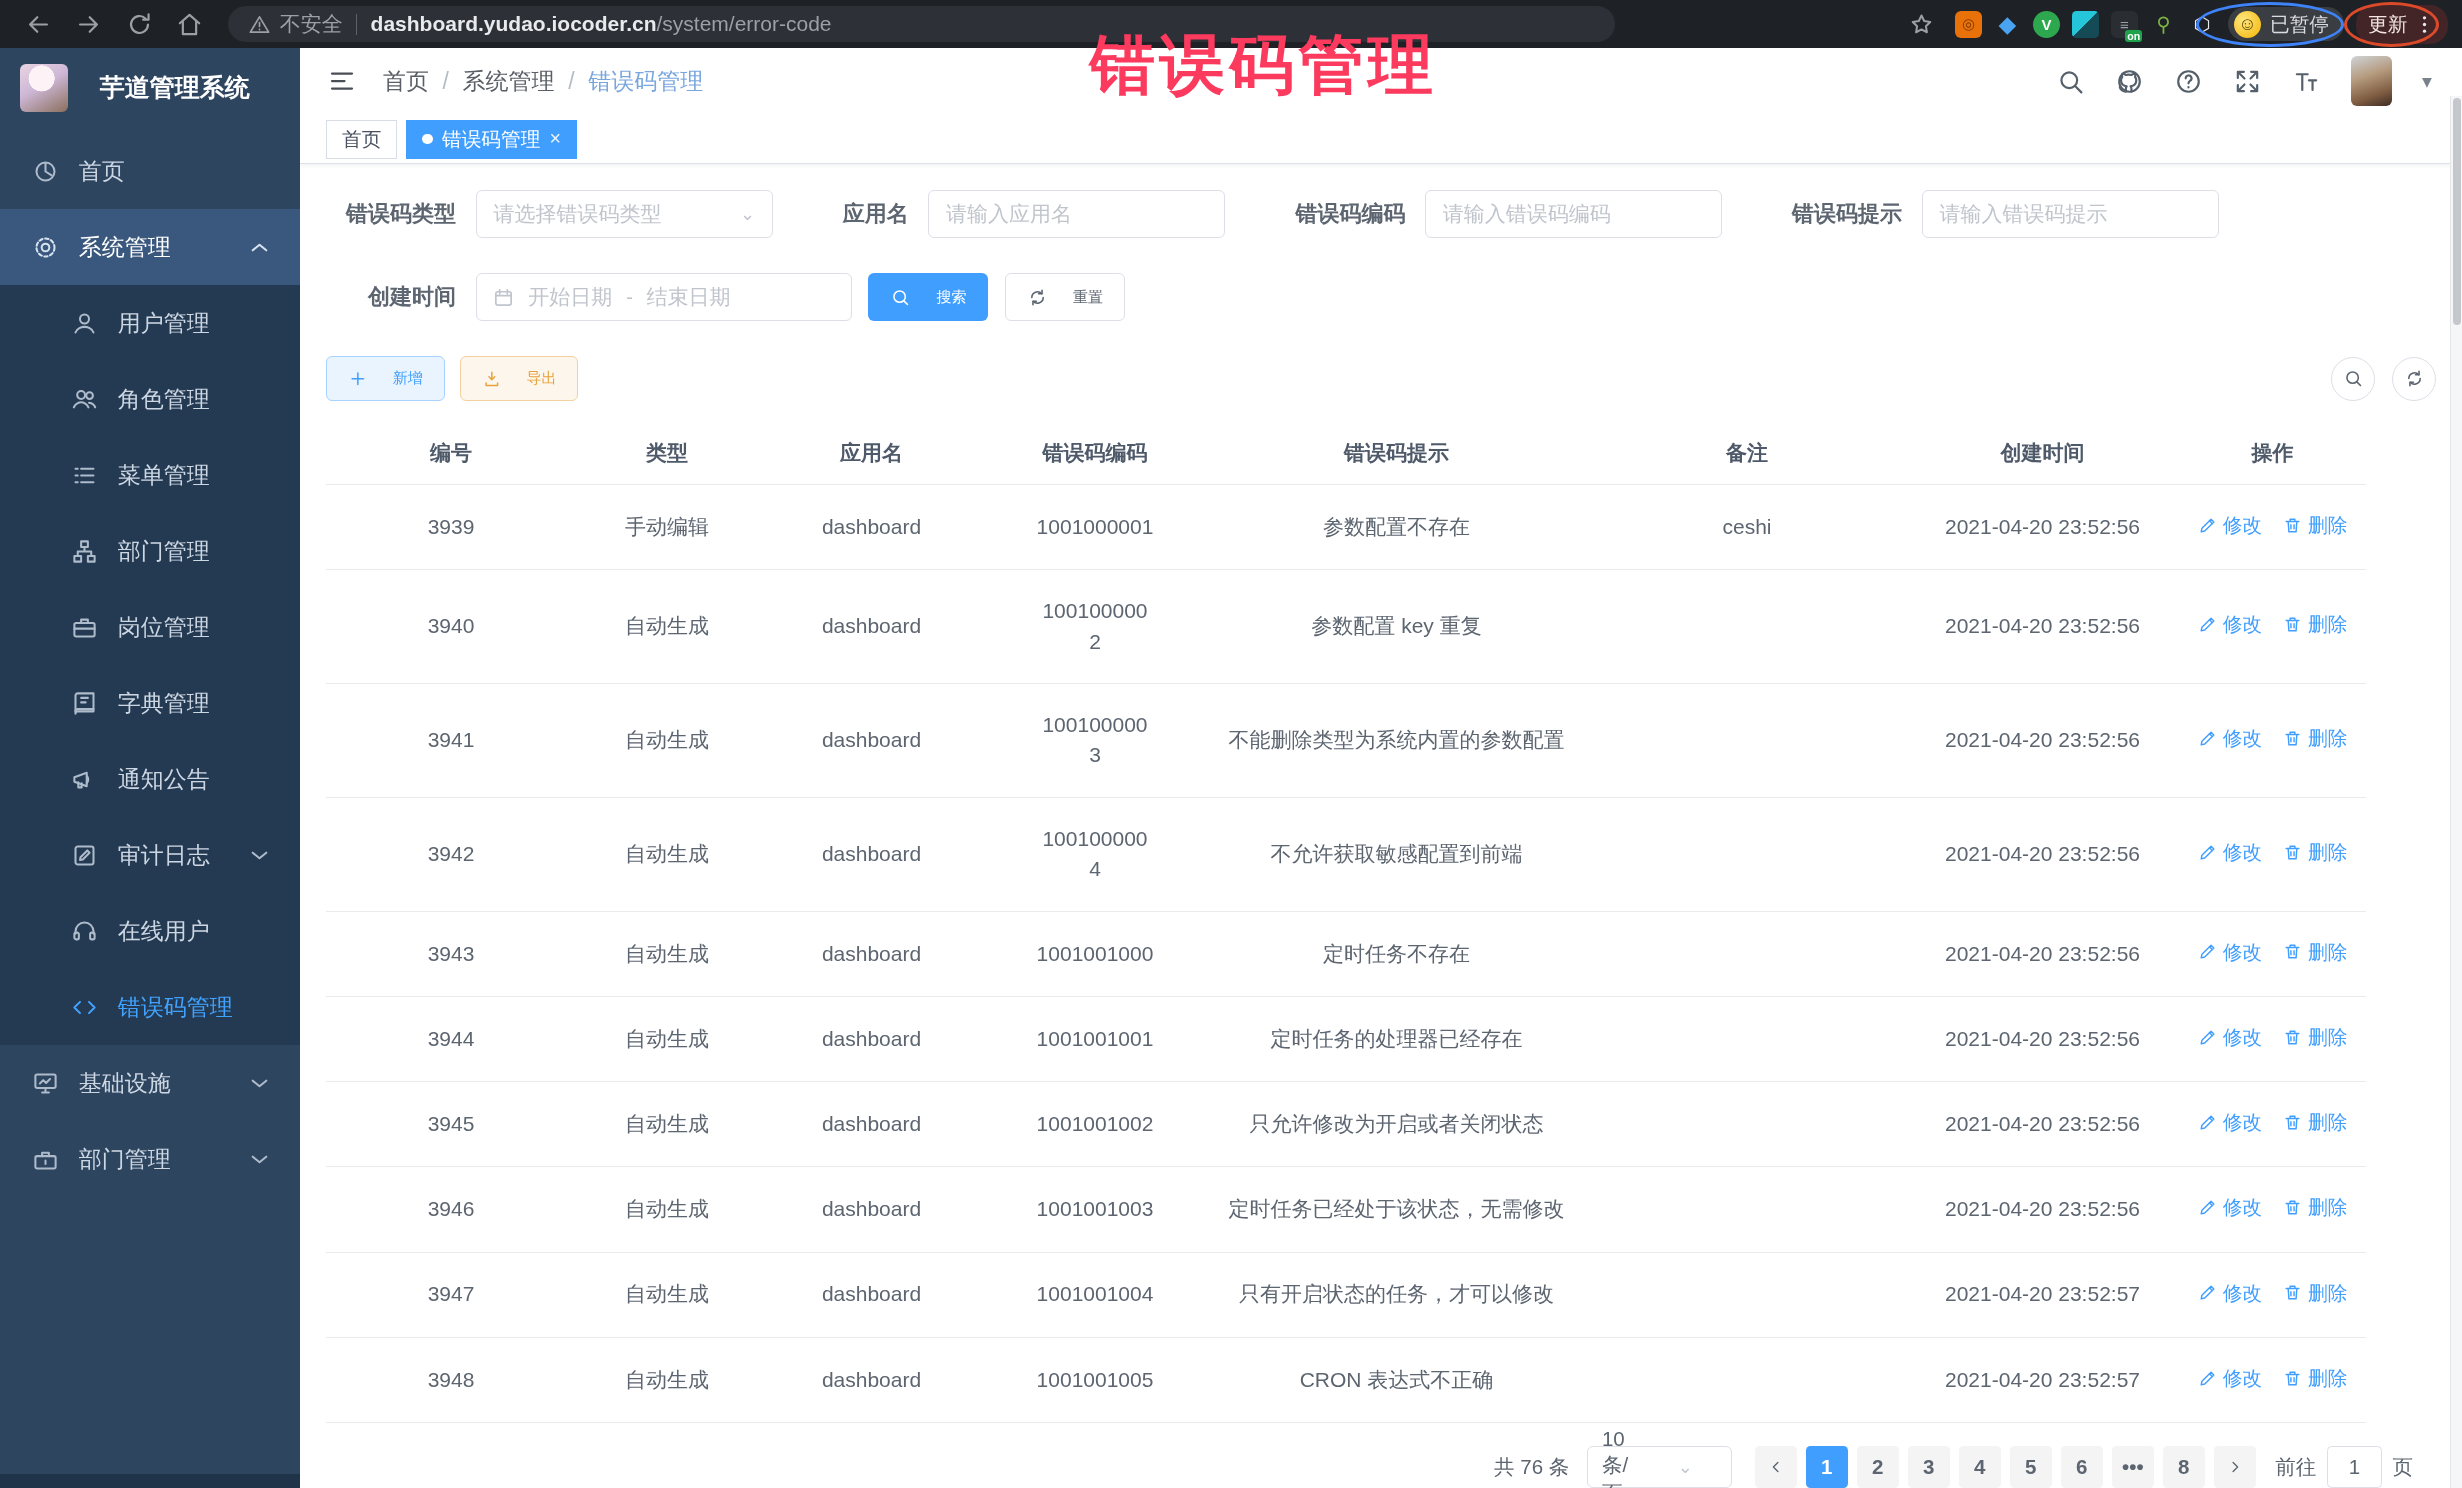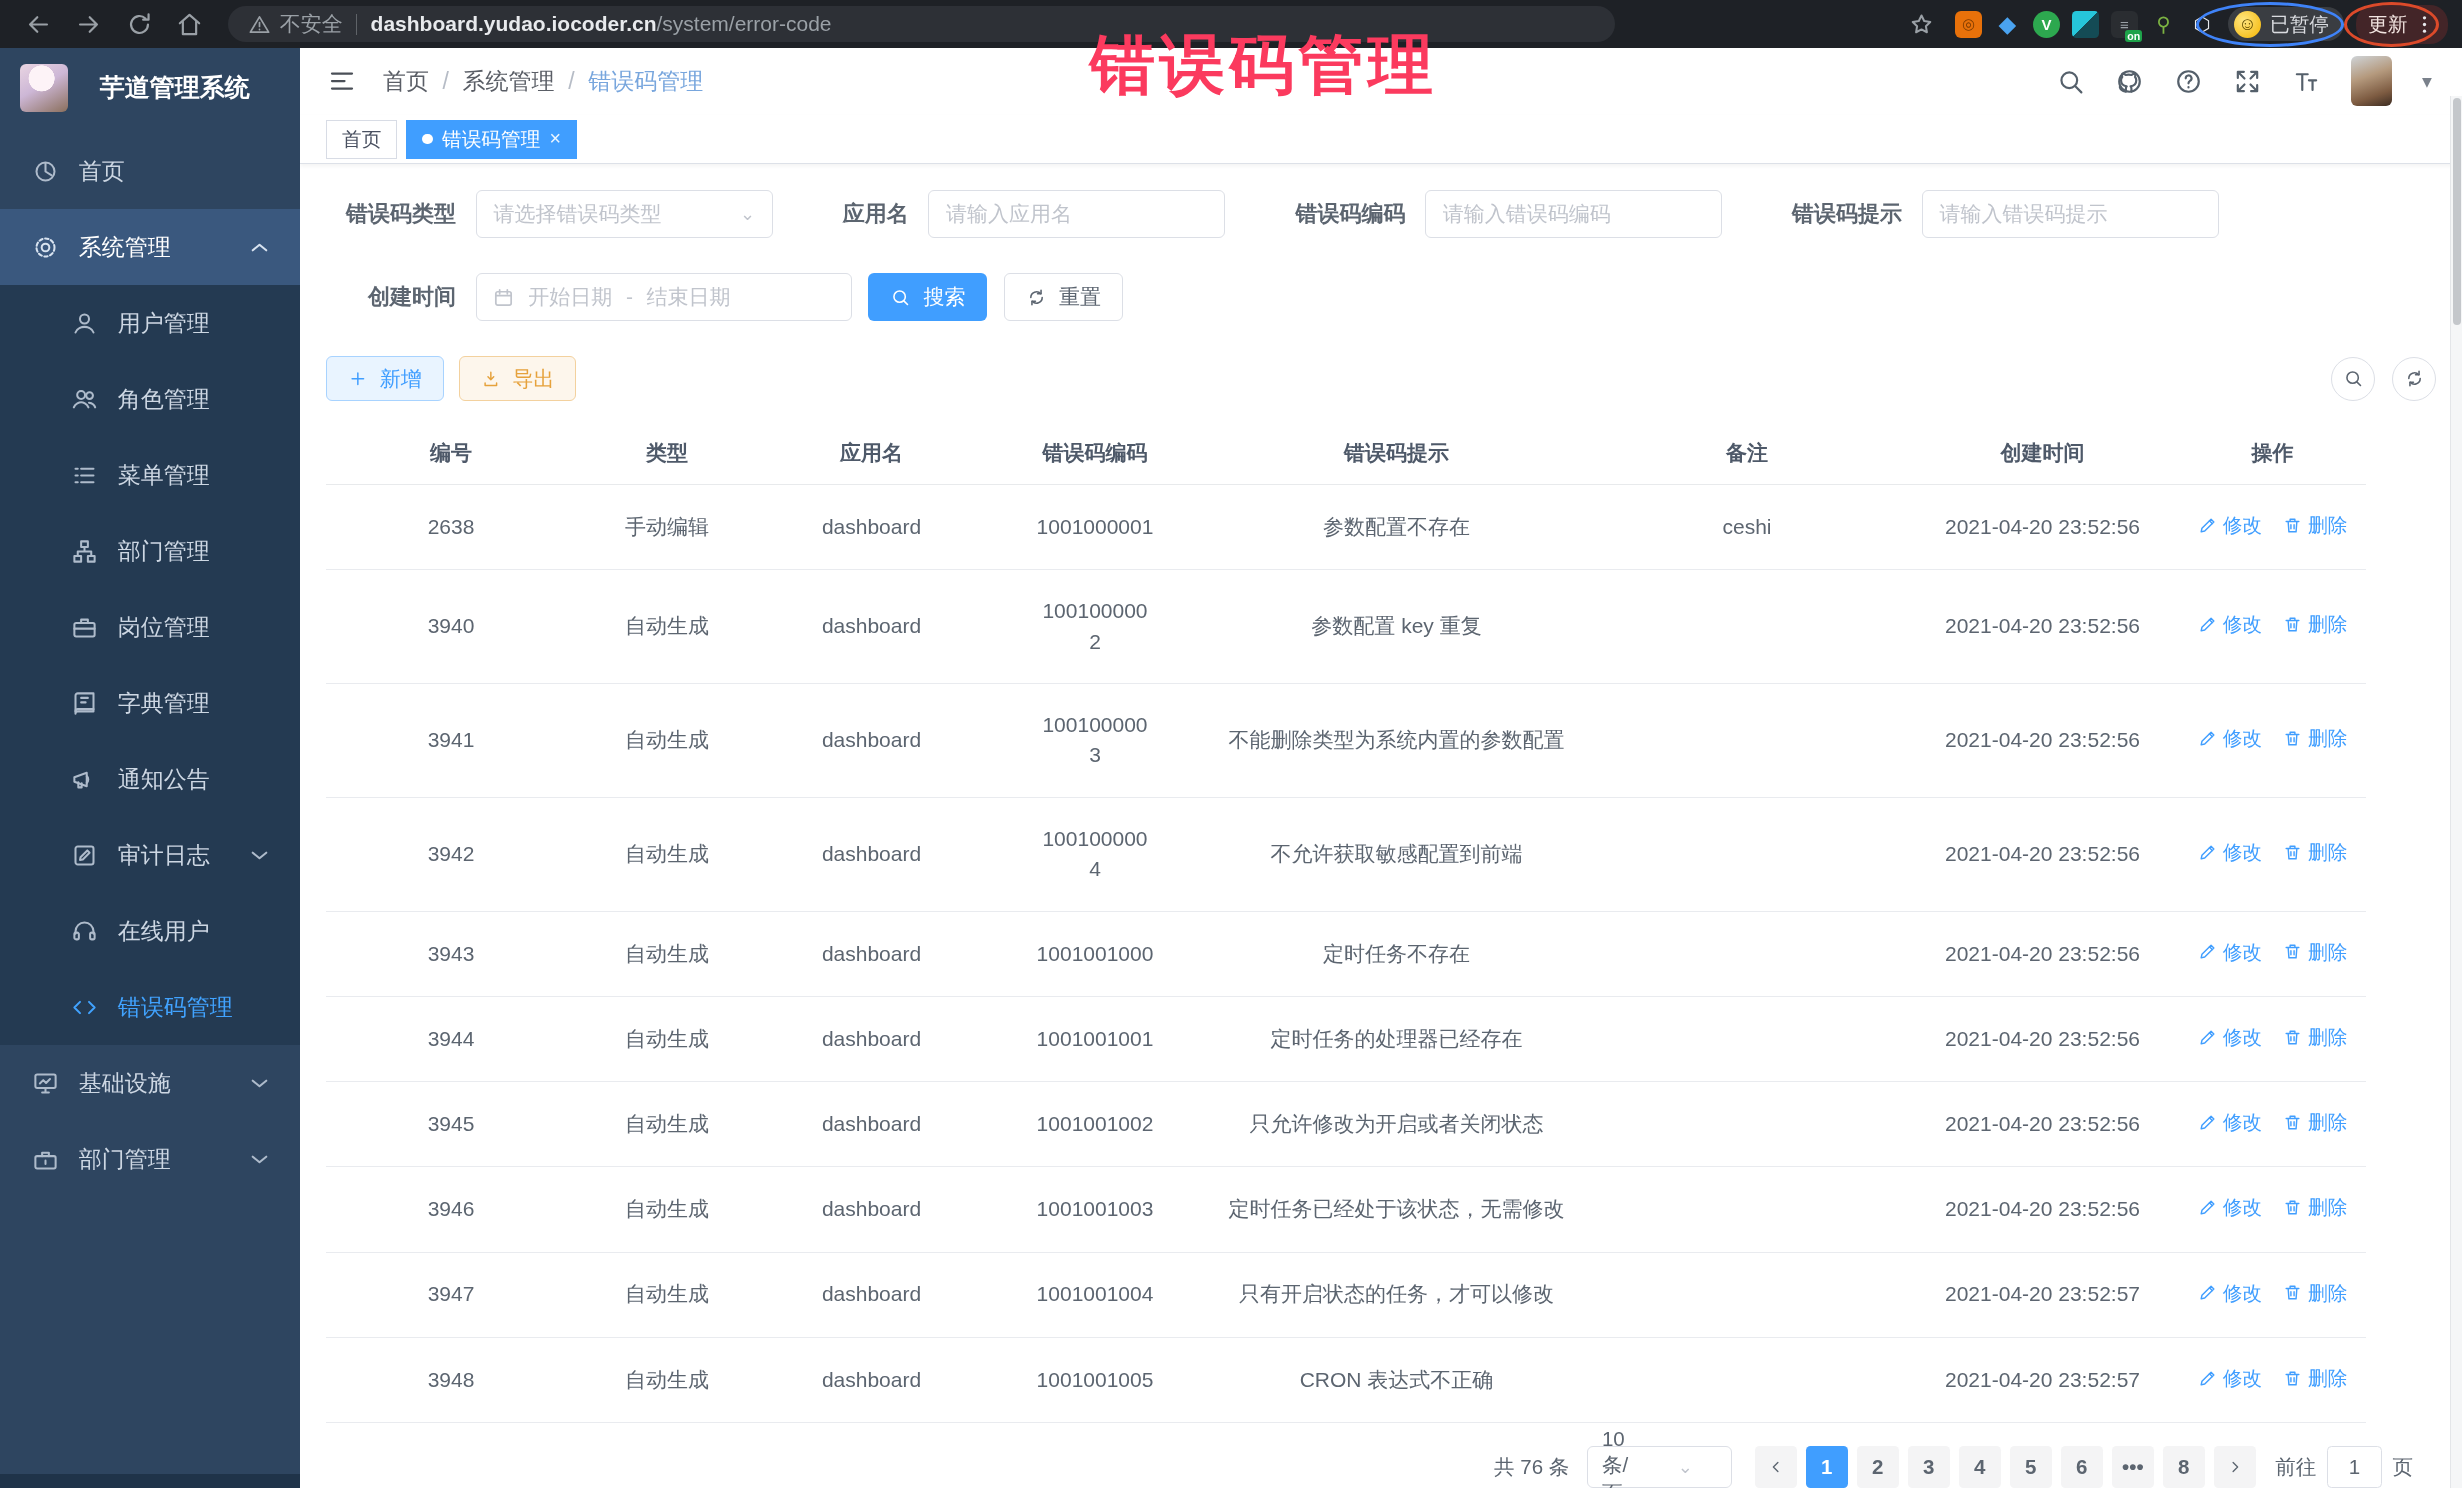--- a/index.html
+++ b/index.html
@@ -82,21 +82,21 @@
   .f-label{font-size:22px;font-weight:bold;color:#5c6570;text-align:right;margin-right:19.7px;white-space:nowrap;}
   .w-label1{width:130px;}
   .f-input{width:297px;height:48px;border:0.8px solid #dcdfe6;border-radius:6px;background:#fff;
     display:flex;align-items:center;padding:0 16.7px;font-size:21px;color:#c0c4cc;cursor:text;}
   .f-input .ph{flex:1 1 auto;white-space:nowrap;overflow:hidden;}
   .sel-caret{color:#c0c4cc;font-size:18px;}
   .gap-group{margin-left:70px;}
   .date-box{width:376px;height:48px;border:0.8px solid #dcdfe6;border-radius:6px;display:flex;align-items:center;
     padding:0 15px;font-size:21px;color:#c0c4cc;gap:13.6px;cursor:text;}
   .cal-ic{width:23px;height:23px;color:#c0c4cc;}
-  .btn{height:48px;border-radius:6px;display:inline-flex;align-items:center;gap:12px;font-size:21px;
+  .btn{height:48px;border-radius:6px;display:inline-flex;align-items:center;gap:25px;font-size:15px;
     padding:0 21px;cursor:pointer;border:0.8px solid transparent;white-space:nowrap;}
   .btn .ic{width:21px;height:21px;}
   .btn-search{background:#409eff;color:#fff;margin-left:16.7px;}
   .btn-reset{background:#fff;border-color:#dcdfe6;color:#5c6570;margin-left:16.7px;}
   .btn-add{background:#e9f4ff;border-color:#a8d3ff;color:#409eff;height:45px;}
   .btn-export{background:#fdf6ec;border-color:#f3d19e;color:#e6a23c;height:45px;margin-left:15px;}
   .toolbar{display:flex;align-items:center;margin-bottom:21px;}
   .tool-right{margin-left:auto;display:flex;gap:16.7px;}
   .circle-btn{width:44px;height:44px;border-radius:50%;border:0.8px solid #dcdfe6;background:#fff;color:#5c6570;
     display:flex;align-items:center;justify-content:center;cursor:pointer;}
@@ -534,21 +534,21 @@
               <th>应用名</th>
               <th>错误码编码</th>
               <th>错误码提示</th>
               <th>备注</th>
               <th>创建时间</th>
               <th>操作</th>
             </tr>
           </thead>
         <tbody id="table-body">
             <tr>
-              <td>2638</td>
+              <td>3939</td>
               <td>手动编辑</td>
               <td>dashboard</td>
               <td>
                 <div>1001000001</div>
               </td>
               <td>参数配置不存在</td>
               <td>ceshi</td>
               <td>2021-04-20 23:52:56</td>
               <td><a class="op-link">
                   <span class="ic">

